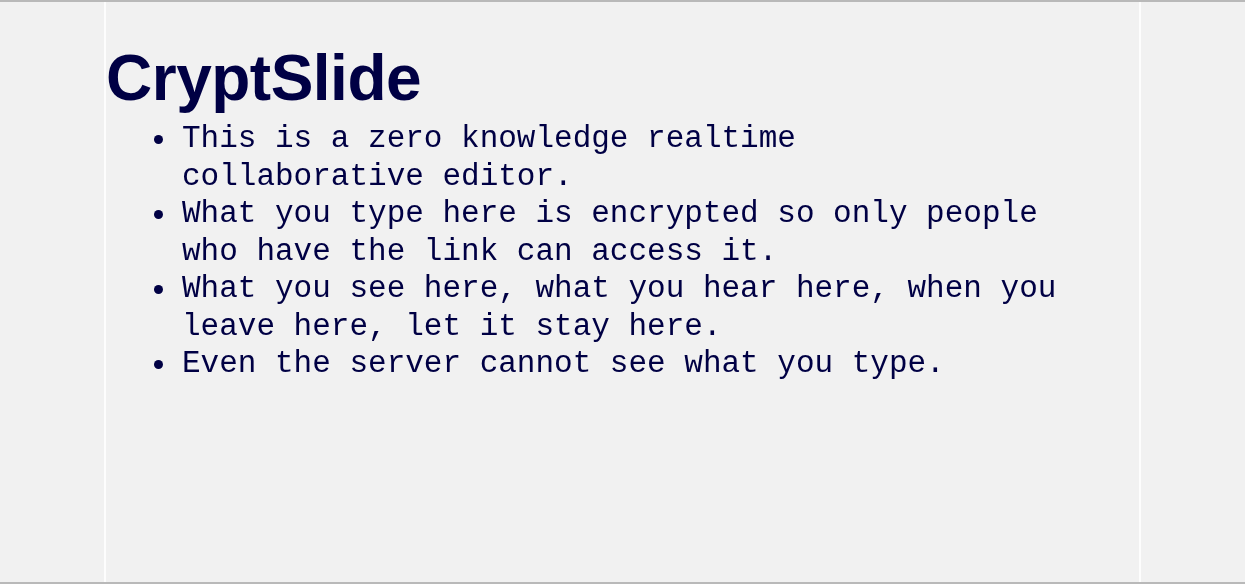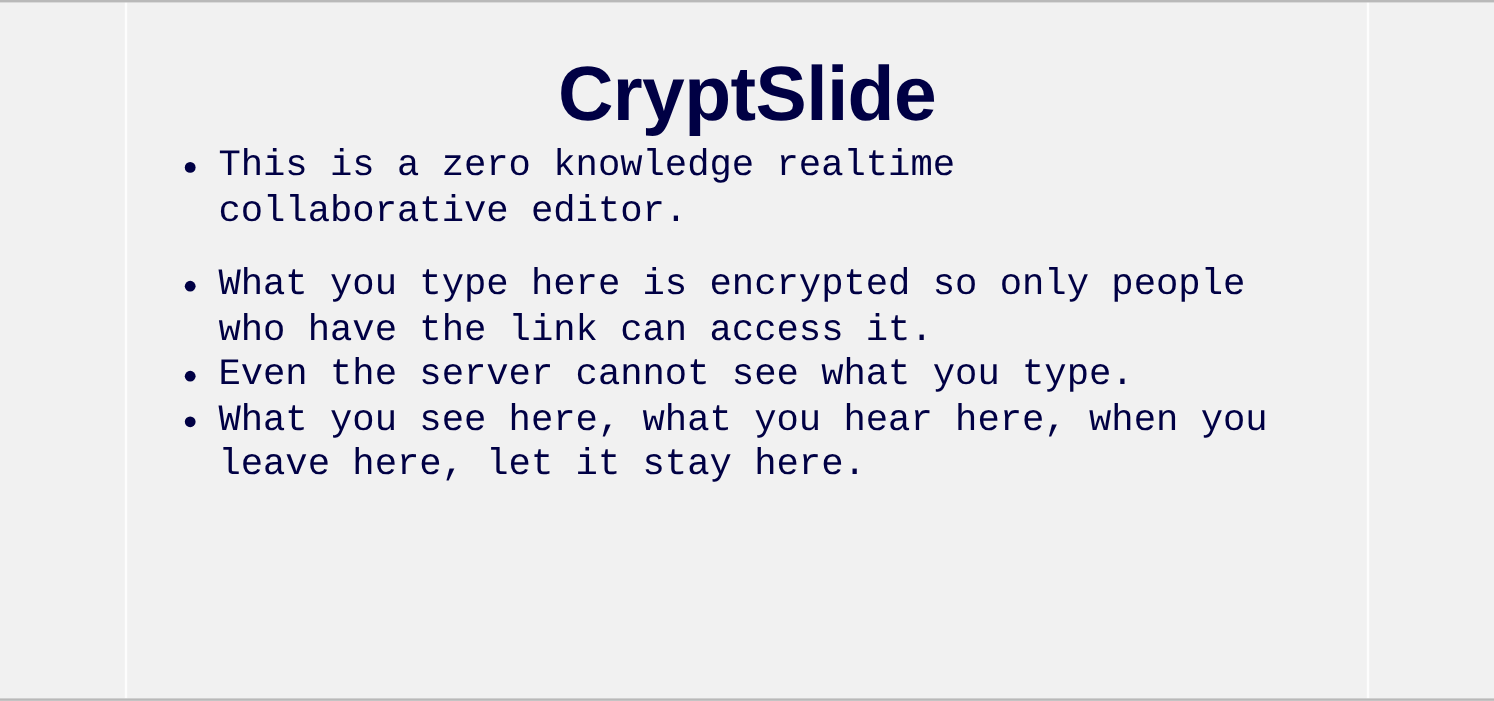--- a/index.html
+++ b/index.html
@@ -60,21 +60,20 @@
     border-left: 2px solid #fdfdfd;
     border-right: 2px solid #fdfdfd;
     box-sizing: border-box;
   }
 
   #slide-title {
     position: absolute;
     top: 40px;
     left: 0;
     width: 1033px;
-    text-align: center;
     font-family: "Liberation Sans", "DejaVu Sans", sans-serif;
     font-weight: bold;
     font-size: 64px;
     line-height: 72px;
     letter-spacing: -0.5px;
     color: #000044;
     white-space: nowrap;
   }
 
   #bullet-list {
@@ -102,21 +101,21 @@
     width: 9px;
     height: 9px;
     border-radius: 50%;
     background: #000044;
   }
   .bullet-text {
     display: block;
   }
   
   .bullet-item.w1 .bullet-text { max-width: 830px; }
-  .bullet-item.w2 .bullet-text { max-width: 912px; margin-top: 24px; }
+  .bullet-item.w2 .bullet-text { max-width: 912px; }
   .bullet-item.w3 .bullet-text { max-width: 960px; }
   .bullet-item.w4 .bullet-text { max-width: 878px; }
 </style>
 </head>
 <body>
 
 <div id="top-rule"></div>
 
 <div id="gutter-left"></div>
 <div id="gutter-right"></div>
@@ -130,27 +129,27 @@
     <li class="bullet-item w1">
       <span class="bullet-marker"></span>
       <span class="bullet-text">This is a zero knowledge realtime collaborative editor.</span>
     </li>
 
     <li class="bullet-item w2">
       <span class="bullet-marker"></span>
       <span class="bullet-text">What you type here is encrypted so only people who have the link can access it.</span>
     </li>
 
+    <li class="bullet-item w4">
+      <span class="bullet-marker"></span>
+      <span class="bullet-text">What you see here, what you hear here, when you leave here, let it stay here.</span>
+    </li>
+
     <li class="bullet-item w3">
       <span class="bullet-marker"></span>
       <span class="bullet-text">Even the server cannot see what you type.</span>
-    </li>
-
-    <li class="bullet-item w4">
-      <span class="bullet-marker"></span>
-      <span class="bullet-text">What you see here, what you hear here, when you leave here, let it stay here.</span>
     </li>
 
   </ul>
 
 </div>
 
 <div id="bottom-rule"></div>
 
 </body></html>

